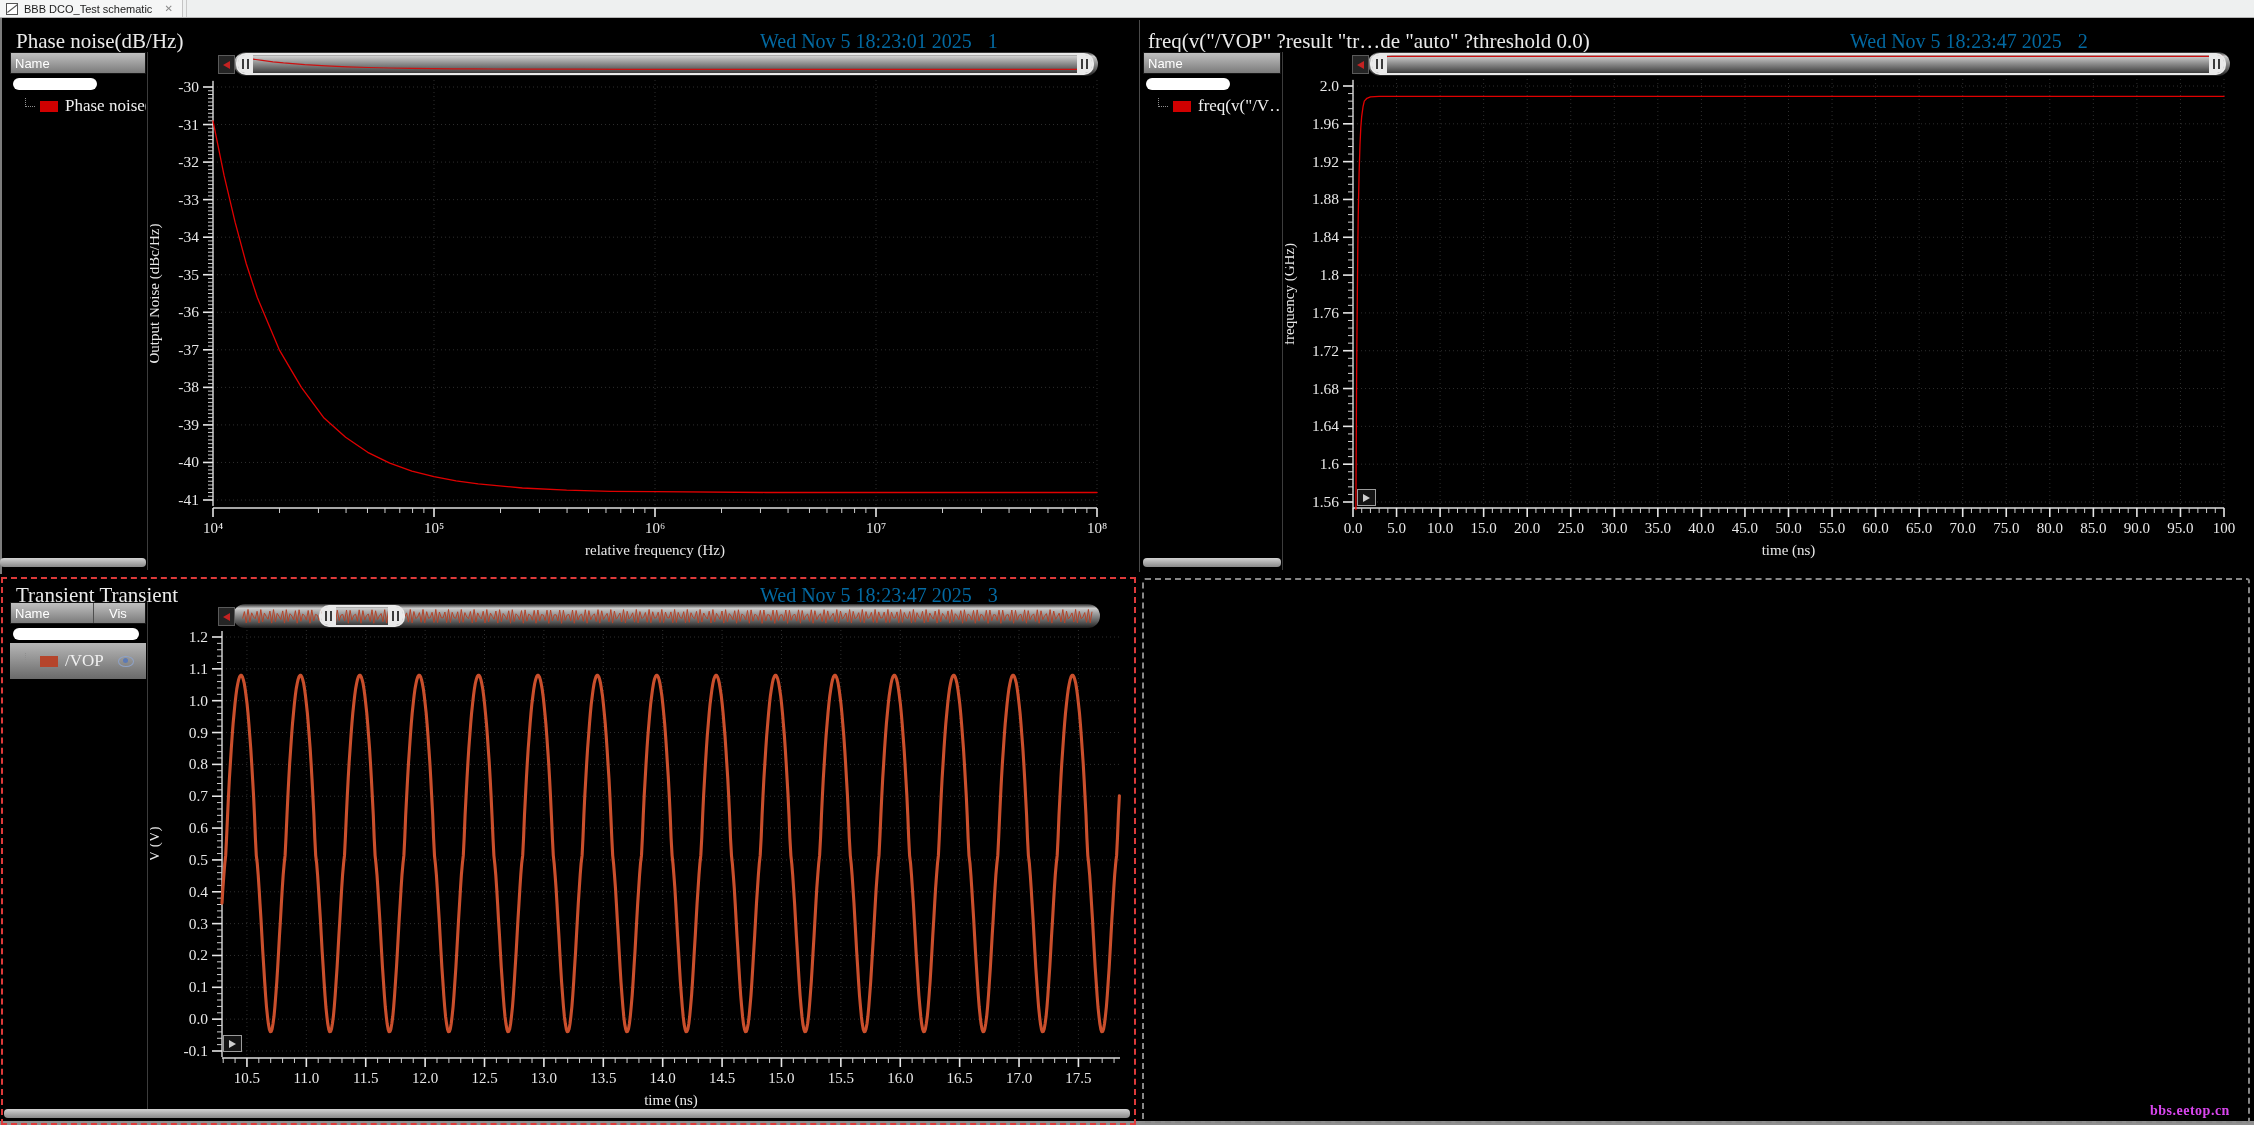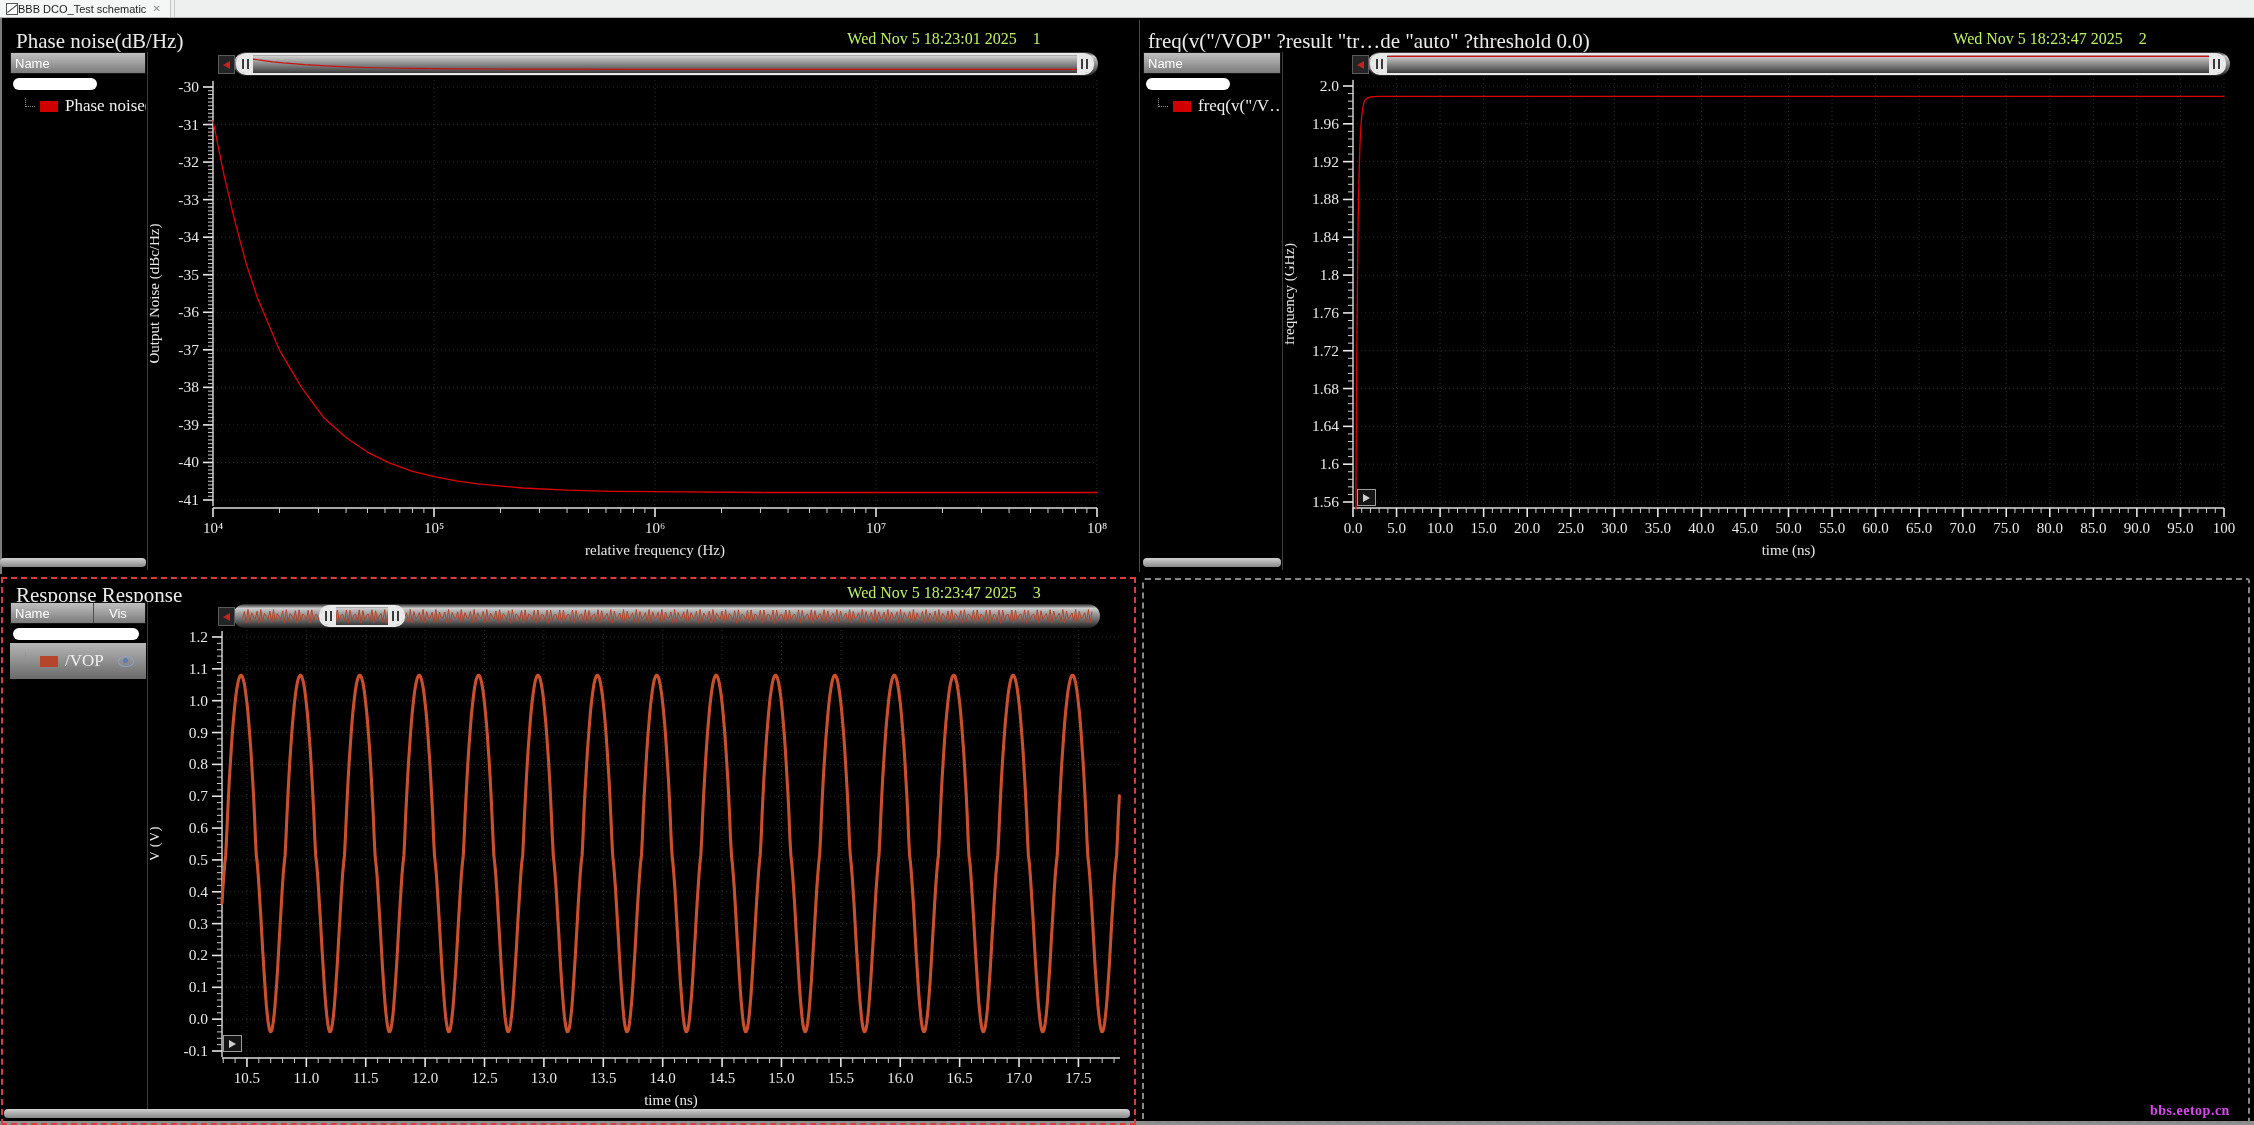--- a/index.html
+++ b/index.html
@@ -1,28 +1,28 @@
 <!DOCTYPE html>
 <html><head>
 <meta charset="utf-8">
 <style>
   html,body{margin:0;padding:0;background:#000;width:2254px;height:1125px;overflow:hidden;position:relative;
             font-family:"Liberation Serif",serif;}
   
   .tabbar{position:absolute;left:0;top:0;width:2254px;height:17px;background:#eef0f0;
           border-bottom:1px solid #b5b5b5;display:flex;align-items:stretch;z-index:50}
-  .tab{display:flex;align-items:center;padding:0 9px 0 6px;background:#f5f6f6;
+  .tab{display:flex;align-items:center;gap:6px;padding:0 9px 0 6px;background:#f5f6f6;
        border-right:1px solid #c4c4c4;font:11px "Liberation Sans",sans-serif;color:#1d1d1d}
   .tabicon{width:10px;height:10px;border:1px solid #555;background:#fff;position:relative;flex:none}
   .tabicon::after{content:"";position:absolute;left:-1px;top:4px;width:13px;height:1px;background:#555;transform:rotate(-38deg)}
   .tabclose{color:#8a8a8a;font:10px "Liberation Sans",sans-serif;margin-left:6px}
   .tabsep{width:1px;background:#c9c9c9;margin-left:3px}
   
   .ptitle{position:absolute;font-size:21px;color:#eaeaea;white-space:pre;z-index:5}
-  .pdate{position:absolute;display:flex;justify-content:center;font-size:16px;color:#bef264;z-index:5}
+  .pdate{position:absolute;display:flex;justify-content:flex-start;font-size:20px;color:#0369a1;z-index:5}
   .pdate .idx{margin-left:16px}
   
   .sidebar{position:absolute;z-index:6}
   .sb-header{height:20px;background:linear-gradient(#c0c0c0,#7b7b7b);border:1px solid #151515;
              color:#fff;font:13px "Liberation Sans",sans-serif;display:flex;align-items:center}
   .sb-h-name{flex:1;padding-left:4px}
   .sb-h-vis{width:36px;border-left:1px solid #4e4e4e;padding-left:15px;align-self:stretch;display:flex;align-items:center}
   .sb-pillrow{height:19px;display:flex;align-items:center;padding-left:3px}
   .pill{height:12px;background:#fff;border-radius:6px}
   .sb-item{height:26px;display:flex;align-items:center;color:#f0f0f0;font-size:17px;
@@ -570,21 +570,21 @@
     <line x1="930.29" x2="930.29" y1="432" y2="437" stroke="#cfcfcf"></line>
     <text x="503.5" y="479" fill="#e8e8e8" font-family="&quot;Liberation Serif&quot;,serif" font-size="15" text-anchor="middle">time (ns)</text>
     <text x="9" y="218" fill="#e8e8e8" font-family="&quot;Liberation Serif&quot;,serif" font-size="15" text-anchor="middle" transform="rotate(-90 9 218)">frequency (GHz)</text>
     <polyline points="70.9,433.6 71.5,320.1 71.9,265.3 72.4,211.4 72.8,172.6 73.2,141.4 74.1,97.0 75.0,68.6 75.8,51.6 76.7,40.3 78.0,30.8 79.3,25.1 81.9,22.3 85.4,20.9 94.1,20.4 111.6,20.4 155.1,20.4 242.2,20.4 416.4,20.4 590.6,20.4 764.8,20.4 939.0,20.4" fill="none" stroke="#e00000" stroke-width="1.3" stroke-linejoin="round" stroke-linecap="round"></polyline>
   </svg>
 <div class="playbox" style="left:1357px;top:489px">
     <i></i>
   </div>
 
 <div class="dashed-red" style="left:1px;top:577px;width:1131px;height:544px"></div>
-<div class="ptitle" style="left:16px;top:583px">Response Response</div>
+<div class="ptitle" style="left:16px;top:583px">Transient Transient</div>
 <div class="pdate" style="left:760px;top:584px;width:368px">
   <span>Wed Nov 5 18:23:47 2025</span>
   <span class="idx">3</span>
 </div>
 <div class="sidebar" style="left:10px;top:602px;width:136px">
   <div class="sb-header">
     <span class="sb-h-name">Name</span>
     <span class="sb-h-vis">Vis</span>
   </div>
   <div class="sb-pillrow">

